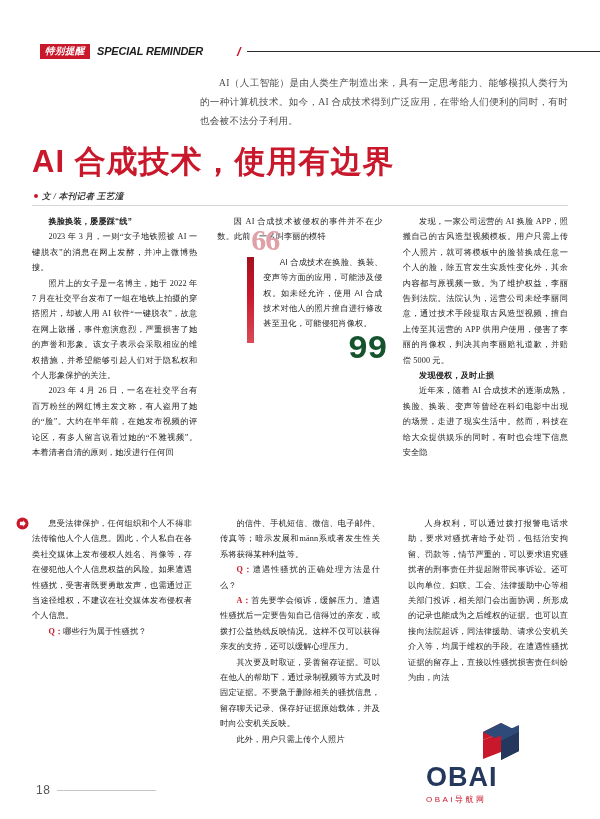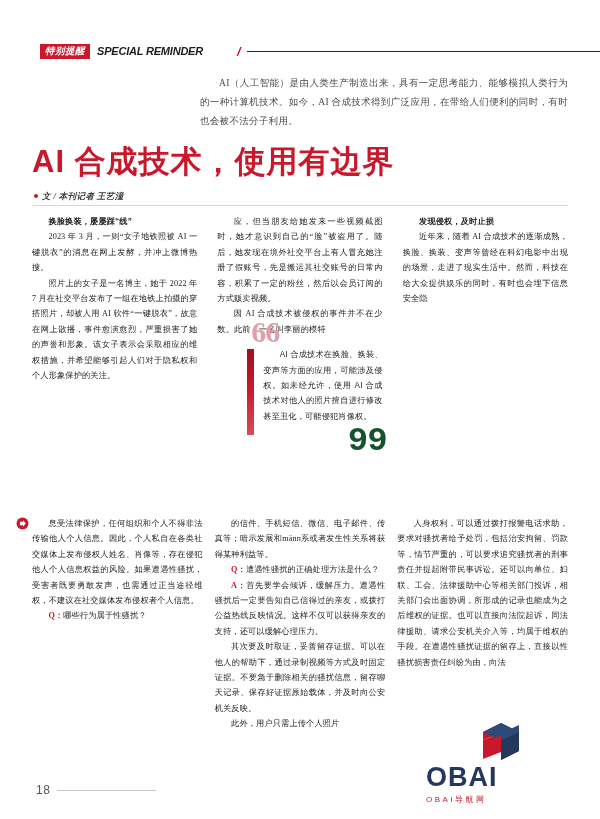--- a/index.html
+++ b/index.html
@@ -137,21 +137,21 @@
     font-family:"Liberation Sans","DejaVu Sans",sans-serif;
     font-size:9px;line-height:15.5px;
     color:#1d1d1d;
     text-indent:0;
     letter-spacing:.2px;
   }
 
   
   .cols-bot{
     position:absolute;left:32px;top:516px;width:536px;height:245px;
-    display:flex;gap:12px;
+    display:flex;gap:28px;
   }
   .arrow-icon{
     position:absolute;left:16px;top:517px;
     width:13px;height:13px;
   }
   .qa-q{color:#c9182b;font-weight:bold;}
   .qa-a{color:#c9182b;font-weight:bold;}
 
   
   .folio{
@@ -207,35 +207,36 @@
     <span class="dot"></span><span>文 / 本刊记者 王艺潼</span>
   </div>
   <div class="title-rule"></div>
 
   <div class="cols-top">
 
     <div class="col">
       <p class="sub-head">换脸换装，屡屡踩“线”</p>
       <p>2023 年 3 月，一则“女子地铁照被 AI 一键脱衣”的消息在网上发酵，并冲上微博热搜。</p>
       <p>照片上的女子是一名博主，她于 2022 年 7 月在社交平台发布了一组在地铁上拍摄的穿搭照片，却被人用 AI 软件“一键脱衣”，故意在网上散播，事件愈演愈烈，严重损害了她的声誉和形象。该女子表示会采取相应的维权措施，并希望能够引起人们对于隐私权和个人形象保护的关注。</p>
-    </div>
-
-    <div class="col">
-      <p>应，但当朋友给她发来一些视频截图时，她才意识到自己的“脸”被盗用了。随后，她发现在境外社交平台上有人冒充她注册了假账号，先是搬运其社交账号的日常内容，积累了一定的粉丝，然后以会员订阅的方式贩卖视频。</p>
+      <p>2023 年 4 月 26 日，一名在社交平台有百万粉丝的网红博主发文称，有人盗用了她的“脸”。大约在半年前，在她发布视频的评论区，有多人留言说看过她的“不雅视频”。本着清者自清的原则，她没进行任何回</p>
+    </div>
+
+    <div class="col">
       <p>因 AI 合成技术被侵权的事件并不在少数。此前，一名叫李丽的模特</p>
 
       <div class="pullquote">
         <span class="pq-mark-open">66</span>
         <span class="pq-bar"></span>
         <p class="pq-text">AI 合成技术在换脸、换装、变声等方面的应用，可能涉及侵权。如未经允许，使用 AI 合成技术对他人的照片擅自进行修改甚至丑化，可能侵犯肖像权。</p>
         <span class="pq-mark-close">99</span>
       </div>
     </div>
 
     <div class="col">
+      <p>发现，一家公司运营的 AI 换脸 APP，照搬自己的古风造型视频模板。用户只需上传个人照片，就可将模板中的脸替换成任意一个人的脸，除五官发生实质性变化外，其余内容都与原视频一致。为了维护权益，李丽告到法院。法院认为，运营公司未经李丽同意，通过技术手段提取古风造型视频，擅自上传至其运营的 APP 供用户使用，侵害了李丽的肖像权，判决其向李丽赔礼道歉，并赔偿 5000 元。</p>
       <p class="sub-head sp">发现侵权，及时止损</p>
       <p>近年来，随着 AI 合成技术的逐渐成熟，换脸、换装、变声等曾经在科幻电影中出现的场景，走进了现实生活中。然而，科技在给大众提供娱乐的同时，有时也会埋下信息安全隐</p>
     </div>
 
   </div>
 
   <svg class="arrow-icon" viewBox="0 0 20 20">
     <circle cx="10" cy="10" r="9.2" fill="#c9182b"></circle>
     <path d="M6 7.2 L11 7.2 L11 5 L15 10 L11 15 L11 12.8 L6 12.8 Z" fill="#ffffff"></path>
   </svg>

